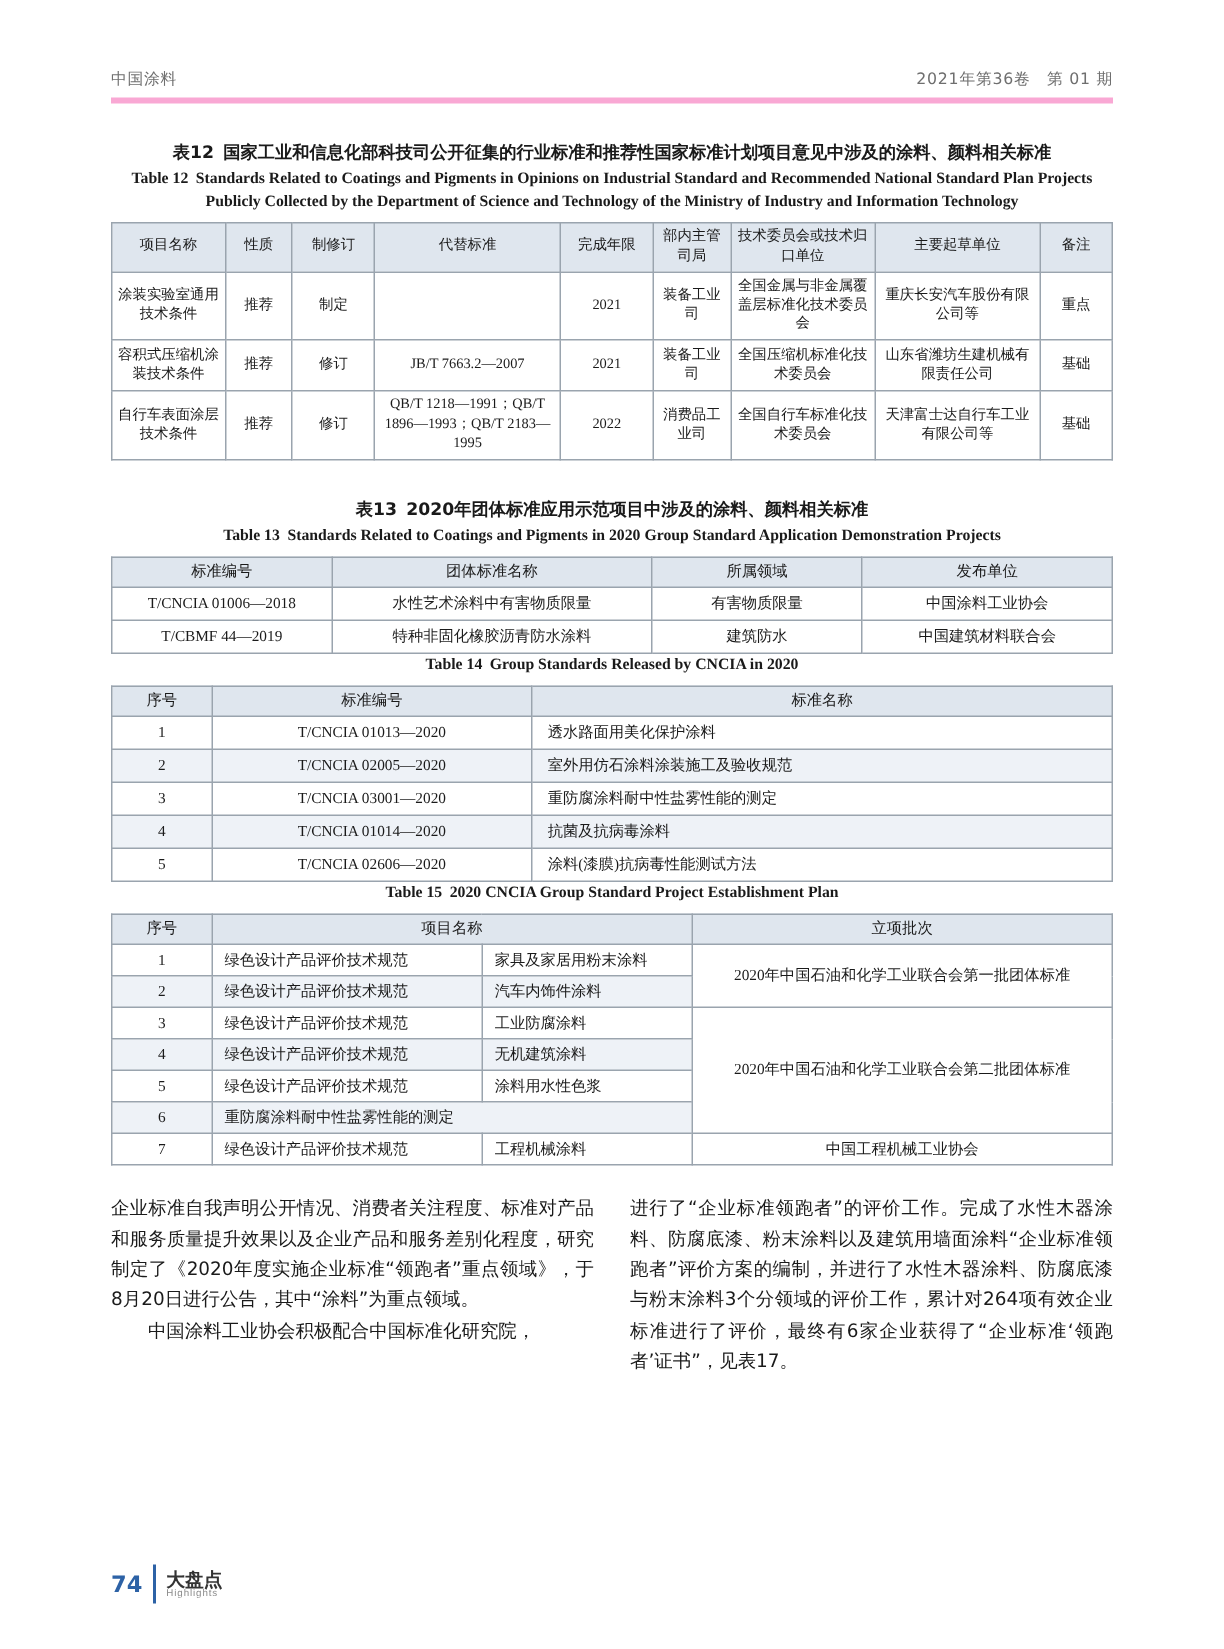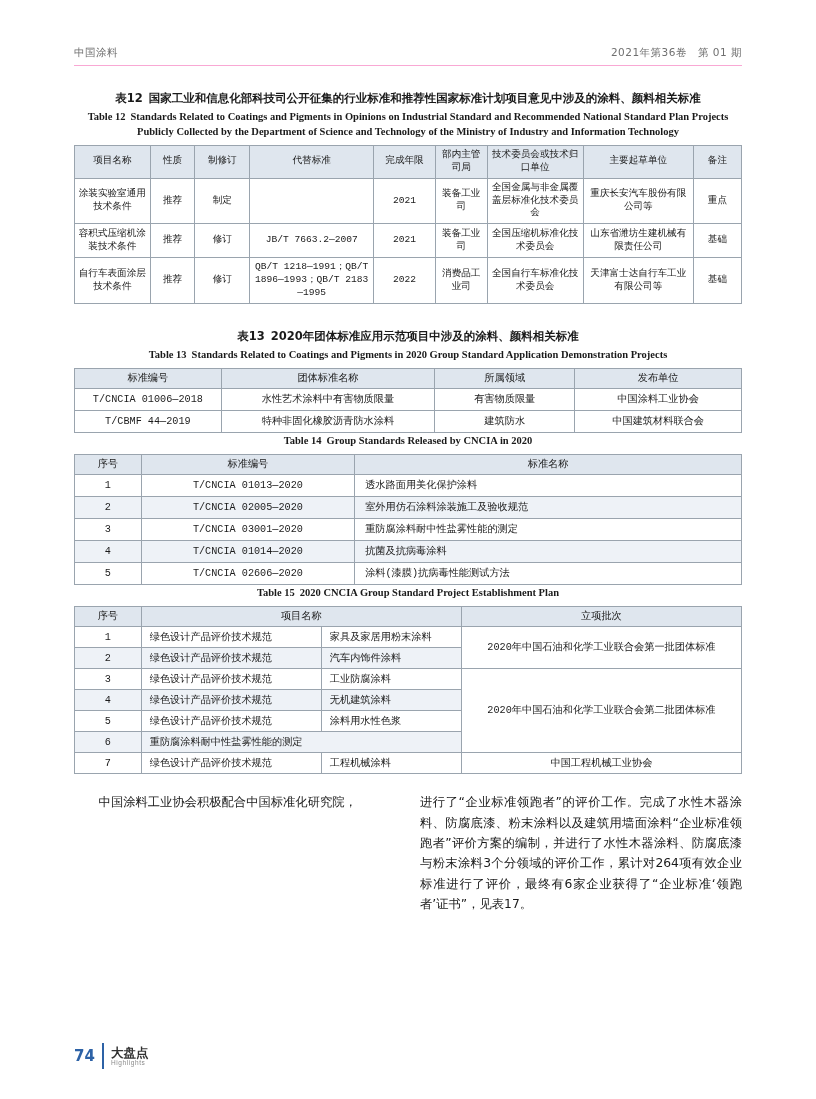--- a/index.html
+++ b/index.html
@@ -19,21 +19,21 @@
     position: relative;
   }
   
   .runhead {
     display: flex;
     justify-content: space-between;
     align-items: center;
     font-size: 10.5px;
     color: #6f6f6f;
     padding-bottom: 5px;
-    border-bottom: 1px solid #f9a8d4;
+    border-bottom: 4px solid #f9a8d4;
     letter-spacing: .5px;
   }
   .runhead .left { font-family:"DejaVu Sans","Liberation Sans",sans-serif; font-size:10.5px; }
   .runhead .right { font-family:"DejaVu Sans","Liberation Sans",sans-serif; font-size:10.5px; }
 
   
   .cap-cn {
     text-align: center;
     font-size: 11.5px;
     font-weight: bold;
@@ -50,21 +50,21 @@
     line-height: 1.45;
     margin: 0 8px 5px 8px;
   }
   .cap-en .lbl { margin-right: 5px; }
 
   
   table {
     border-collapse: collapse;
     width: 100%;
     font-size: 10px;
-    font-family: Liberation Mono, monospace;
+    font-family: Liberation Serif, serif;
   }
   table.t12 { font-size: 9.6px; }
   th, td {
     border: 1px solid #9aa4ae;
     padding: 3px 3px;
     text-align: center;
     vertical-align: middle;
     line-height: 1.35;
   }
   thead th {
@@ -329,20 +329,21 @@
         <td>7</td>
         <td class="proj">绿色设计产品评价技术规范</td>
         <td class="proj">工程机械涂料</td>
         <td>中国工程机械工业协会</td>
       </tr>
     </tbody>
   </table>
 
   <div class="cols">
     <div class="col">
+      <p>企业标准自我声明公开情况、消费者关注程度、标准对产品和服务质量提升效果以及企业产品和服务差别化程度，研究制定了《2020年度实施企业标准“领跑者”重点领域》，于8月20日进行公告，其中“涂料”为重点领域。</p>
       <p class="indent">中国涂料工业协会积极配合中国标准化研究院，</p>
     </div>
     <div class="col">
       <p>进行了“企业标准领跑者”的评价工作。完成了水性木器涂料、防腐底漆、粉末涂料以及建筑用墙面涂料“企业标准领跑者”评价方案的编制，并进行了水性木器涂料、防腐底漆与粉末涂料3个分领域的评价工作，累计对264项有效企业标准进行了评价，最终有6家企业获得了“企业标准‘领跑者’证书”，见表17。</p>
     </div>
   </div>
 
   <div class="footer">
     <span class="pagenum">74</span>
     <span class="bar"></span>

